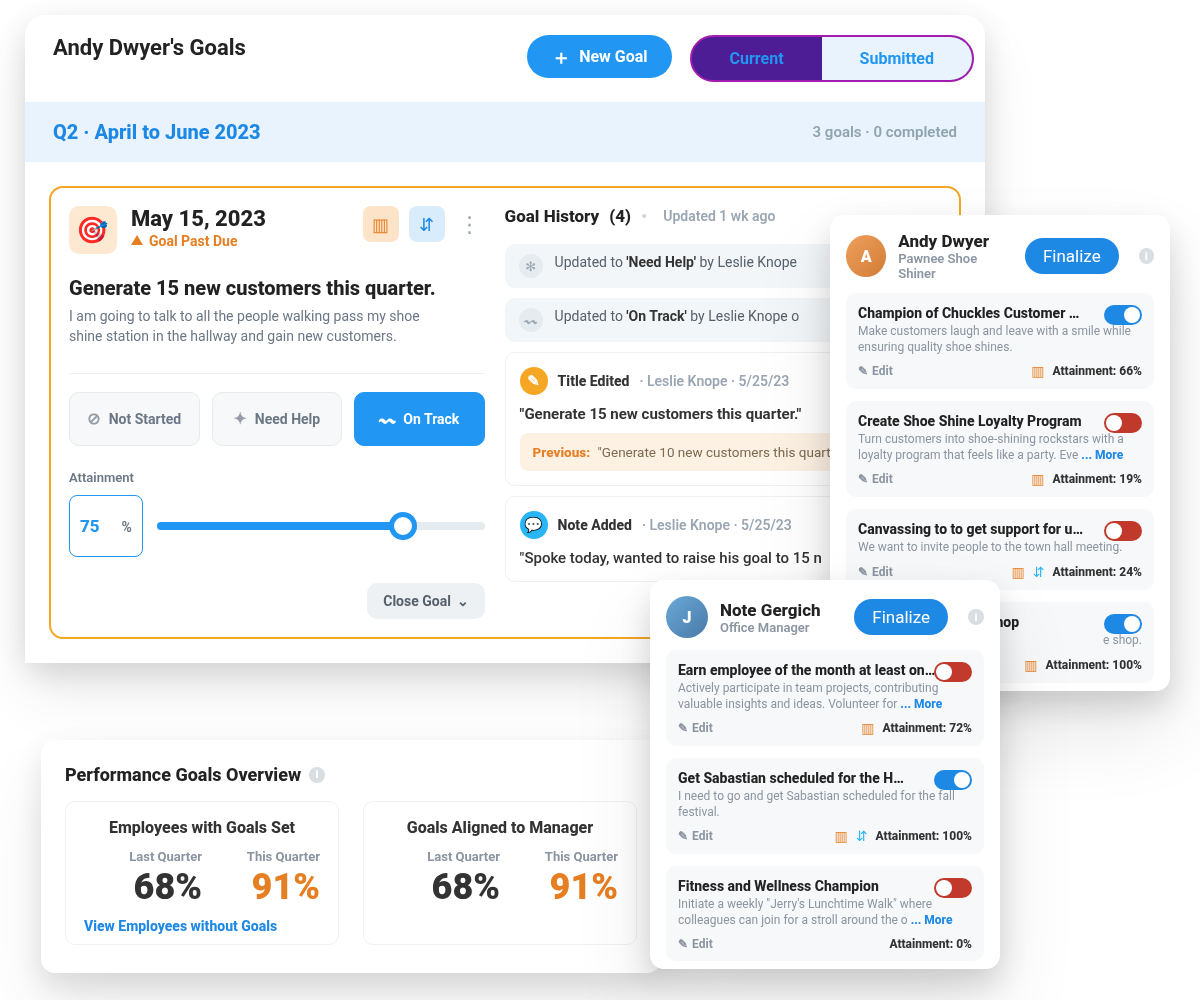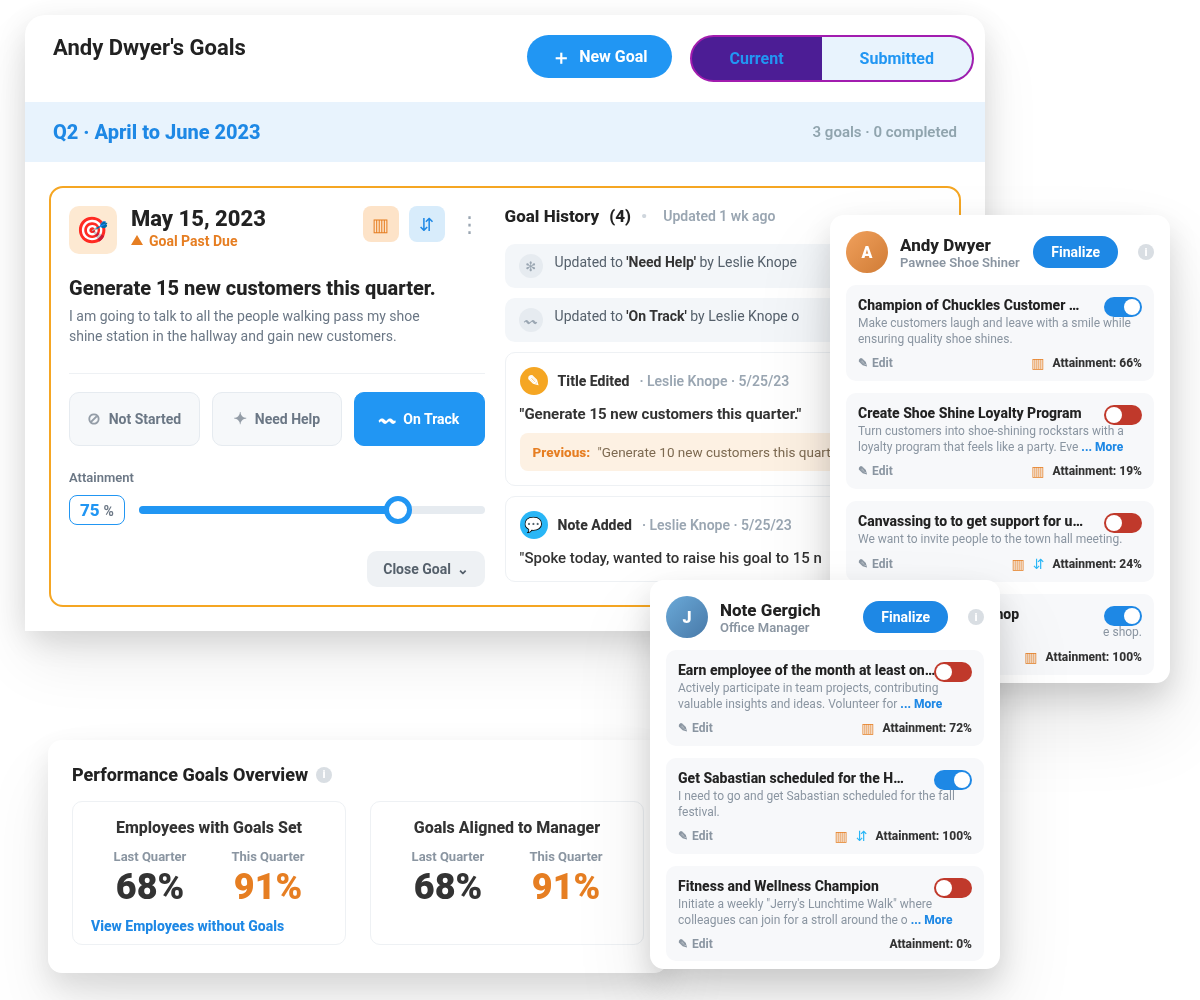--- a/index.html
+++ b/index.html
@@ -70,21 +70,21 @@
     padding:14px 8px; font-size:14px; font-weight:700; color:#6b7785;
     display:flex; align-items:center; justify-content:center; gap:8px; cursor:pointer;
   }
   .status-btn .ic { font-size:16px; opacity:.7;}
   .status-btn.active { background:#2196f3; border-color:#2196f3; color:#fff;}
   .status-btn.active .ic { opacity:1;}
 
   .attain-lbl { font-size:13px; color:#6b7785; margin-top:24px; font-weight:600;}
   .attain-row { display:flex; align-items:center; gap:14px; margin-top:10px;}
   .attain-box {
-    border:1.5px solid #2196f3; border-radius:8px; padding:4px 10px; display:flex; align-items:baseline; gap:4px;
+    border:1.5px solid #2196f3; border-radius:8px; padding:20px 10px; display:flex; align-items:baseline; gap:22px;
     color:#2196f3; font-weight:800; font-size:17px;
   }
   .attain-box .pct { color:#6b7785; font-weight:700; font-size:14px;}
   .slider { position:relative; flex:1; height:26px; }
   .slider .track { position:absolute; top:50%; transform:translateY(-50%); height:8px; width:100%; border-radius:999px; background:#e6ebf0;}
   .slider .fill  { position:absolute; top:50%; transform:translateY(-50%); height:8px; border-radius:999px; background:#2196f3;}
   .slider .thumb {
     position:absolute; top:50%; width:28px; height:28px; border-radius:50%;
     background:#fff; border:5px solid #2196f3; transform:translate(-50%,-50%);
   }
@@ -120,51 +120,51 @@
   .hist-block .hb-head b { color:#333; font-weight:800;}
   .hist-block .hb-body { margin-top:10px; font-size:15px; color:#333; font-weight:700;}
   .prev-box {
     margin-top:10px; background:#fdf1e3; border:1px solid transparent; border-radius:8px;
     padding:10px 12px; font-size:13.5px; color:#7d6a51;
   }
   .prev-box .tag { color:#e67e22; font-weight:800; margin-right:4px;}
 
   
   .overview-card {
-    position:absolute; left:48px; top:740px; width:620px; background:#fff;
+    position:absolute; left:41px; top:740px; width:620px; background:#fff;
     border-radius:14px; box-shadow: 0 12px 28px rgba(0,0,0,.10), 0 40px 70px rgba(0,0,0,.08);
     padding: 24px 24px 28px;
   }
   .ov-title { font-size:18px; font-weight:800; color:#222; display:flex; align-items:center; gap:8px;}
   .info-dot { width:16px;height:16px;border-radius:50%;background:#d9dee3;color:#fff;font-size:11px;display:flex;align-items:center;justify-content:center;font-weight:900;}
   .ov-grid { display:grid; grid-template-columns:1fr 1fr; gap:24px; margin-top:16px;}
   .ov-cell { border:1px solid #eef1f4; border-radius:10px; padding:16px 18px 10px;}
   .ov-cell h4 { text-align:center; font-size:16px; font-weight:800; color:#333; margin-bottom:12px;}
-  .ov-pair { display:grid; grid-template-columns:1fr 1fr; text-align:center;}
+  .ov-pair { display:grid; grid-template-columns:1fr 1fr; text-align:right;}
   .ov-sub { font-size:13px; font-weight:700; color:#8a95a1;}
   .ov-num { font-size:36px; font-weight:900; color:#333; margin-top:2px;}
   .ov-num.brand { color:#e67e22;}
   .ov-link { text-align:left; color:#1e88e5; font-weight:800; font-size:14px; margin-top:10px; cursor:pointer;}
 
   
   .person-card {
     position:absolute; background:#fff; border-radius:14px;
     box-shadow: 0 14px 30px rgba(0,0,0,.14), 0 40px 80px rgba(0,0,0,.10);
     padding:16px 16px 8px;
   }
   .p-andy  { top:215px; left:830px; width:340px; }
   .p-jerry { top:580px; left:650px; width:350px; }
 
   .person-head { display:flex; align-items:center; gap:12px;}
   .avatar { width:42px; height:42px; border-radius:50%; background:#c77; display:flex; align-items:center; justify-content:center; color:#fff; font-weight:900;}
   .avatar.blue { background:linear-gradient(135deg,#6aa9d8,#4879a8);}
   .avatar.orange{ background:linear-gradient(135deg,#f0a05c,#d07c36);}
   .p-name { font-size:17px; font-weight:800; color:#222;}
   .p-role { font-size:13px; color:#8a95a1; font-weight:600;}
-  .finalize { margin-left:auto; background:#1e88e5; color:#fff; border:none; border-radius:999px; padding:8px 18px; font-weight:700; font-size:14px; cursor:pointer;}
+  .finalize { margin-left:auto; background:#1e88e5; color:#fff; border:none; border-radius:999px; padding:8px 18px; font-weight:400; font-size:17px; cursor:pointer;}
   .mini-info { margin-left:8px;}
   .goal-item {
     background:#f7f8fa; border-radius:10px; padding:12px 12px 10px; margin-top:12px;
     position:relative;
   }
   .gi-title { font-size:14px; font-weight:800; color:#222; white-space:nowrap; overflow:hidden; text-overflow:ellipsis; max-width: 230px;}
   .gi-desc  { font-size:12px; color:#8a95a1; margin-top:3px; line-height:1.3;}
   .gi-more  { color:#1e88e5; font-weight:800; cursor:pointer;}
   .gi-foot  { display:flex; align-items:center; gap:8px; margin-top:8px; font-size:12px; color:#8a95a1;}
   .gi-foot .edit { display:flex; gap:4px; align-items:center; cursor:pointer; color:#8a95a1; font-weight:700;}

